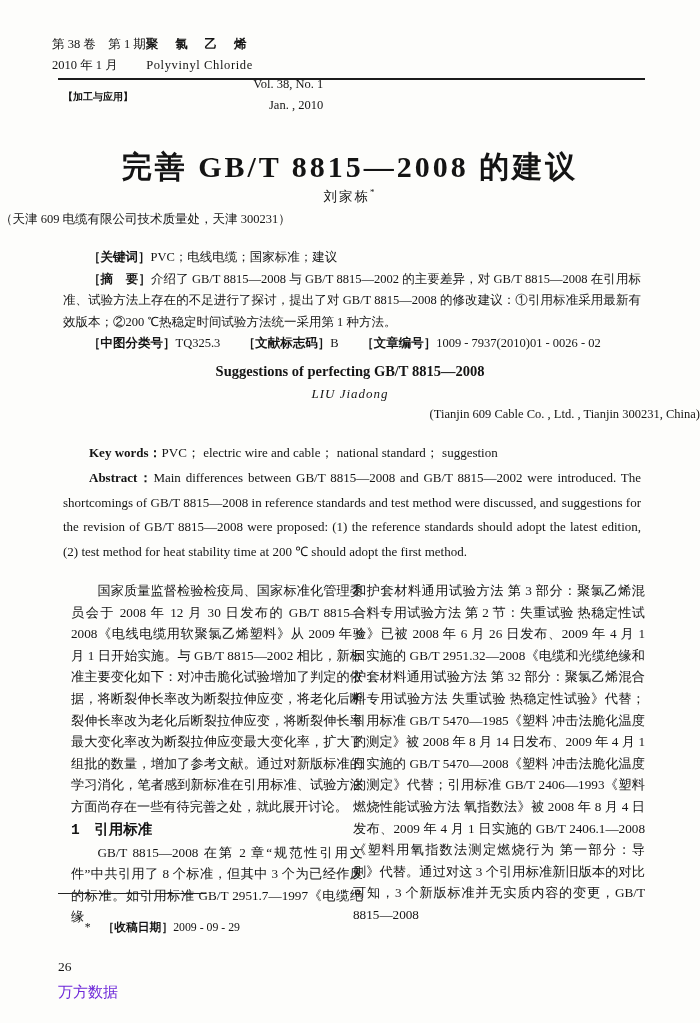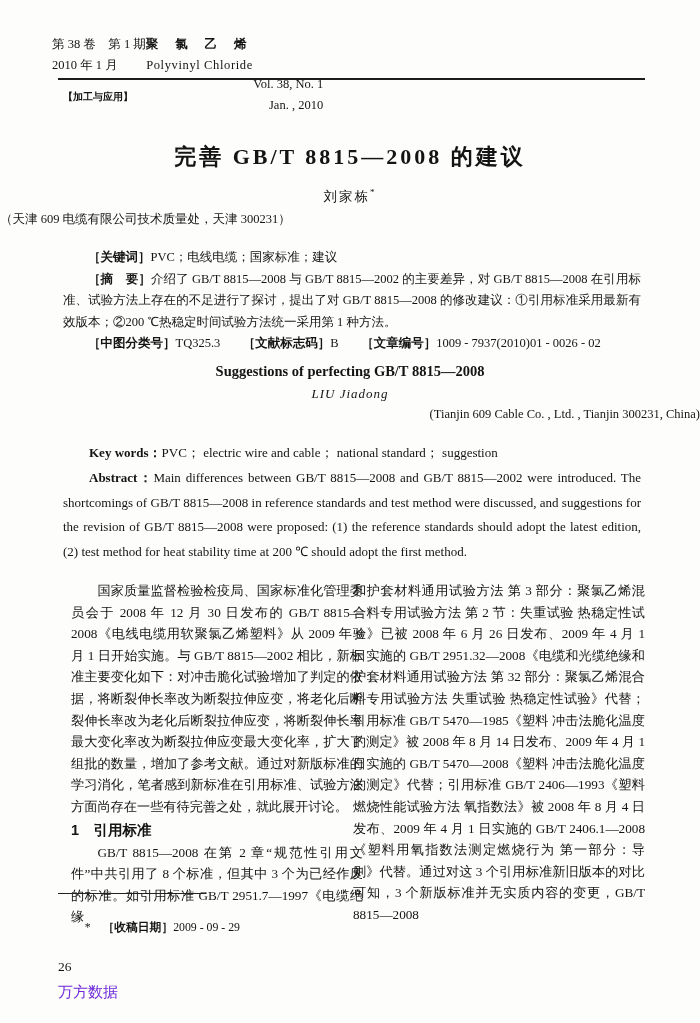--- a/index.html
+++ b/index.html
@@ -27,21 +27,21 @@
     border-top:2px solid #1c1c1c; height:0;
   }
   .section-tag {
     position:absolute; top:90px; left:55px;
     font-family:Liberation Serif, serif;
     font-weight:bold; font-size:10px;margin-left:8px;
   }
   
   .title {
     position:absolute; top:127px; left:0; width:100%;
-    text-align:center; font-weight:bold; font-size:22px; letter-spacing:3px;
+    text-align:center; font-weight:bold; font-size:30px; letter-spacing:3px;
   }
   .author-line {
     position:absolute; top:187px; left:0; width:100%;
     text-align:center; font-size:13.5px; letter-spacing:2px;
   }
   .author-line sup { font-size:9px; }
   .affiliation {
     position:absolute; top:211px; left:0; width:100%;
     text-align:left; font-size:12.5px;
   }
@@ -75,21 +75,21 @@
   .col {
     position:absolute; top:580px; width:292px;
     font-size:13.2px; line-height:21.6px; text-align:justify;
   }
   .col1 { left:71px; }
   .col2 { left:353px; }
   .col p { margin:0; text-indent:2em; }
   .col p.cont { text-indent:0; }
   .sec-heading {
     margin:0; text-indent:0 !important;
-    font-family:Liberation Sans, sans-serif;
+    font-family:Liberation Mono, monospace;
     font-weight:bold; font-size:14.5px; line-height:24px;
   }
   
   .fn-rule {
     position:absolute; top:893px; left:58px; width:148px;
     border-top:1.5px solid #222; height:0;
   }
   .footnote {
     position:absolute; top:905px; left:55px; width:601px;
     font-size:11.8px; line-height:21px; text-align:justify;

